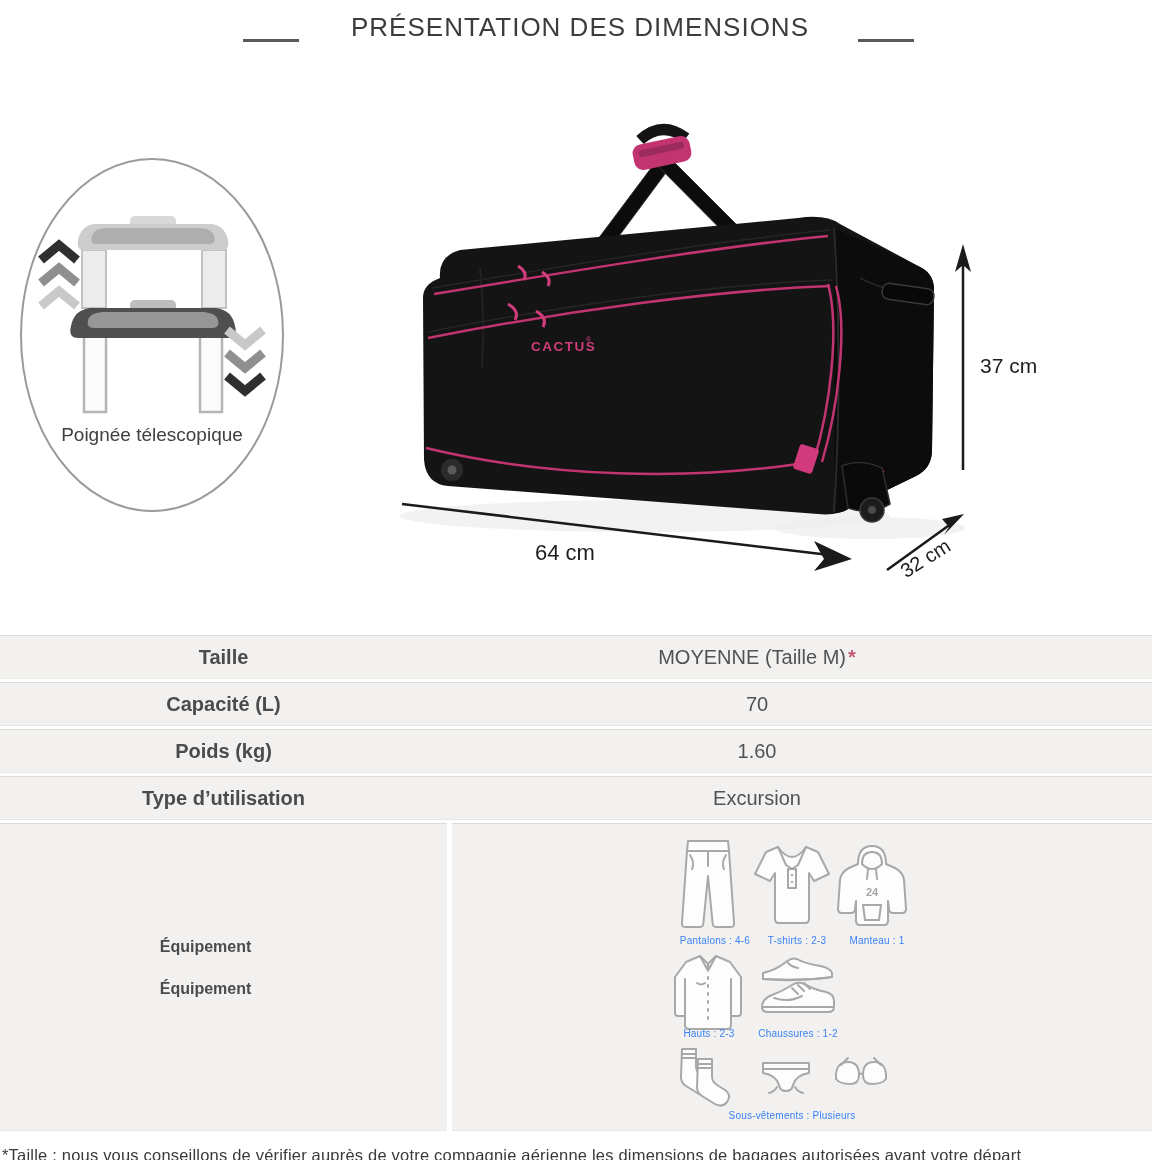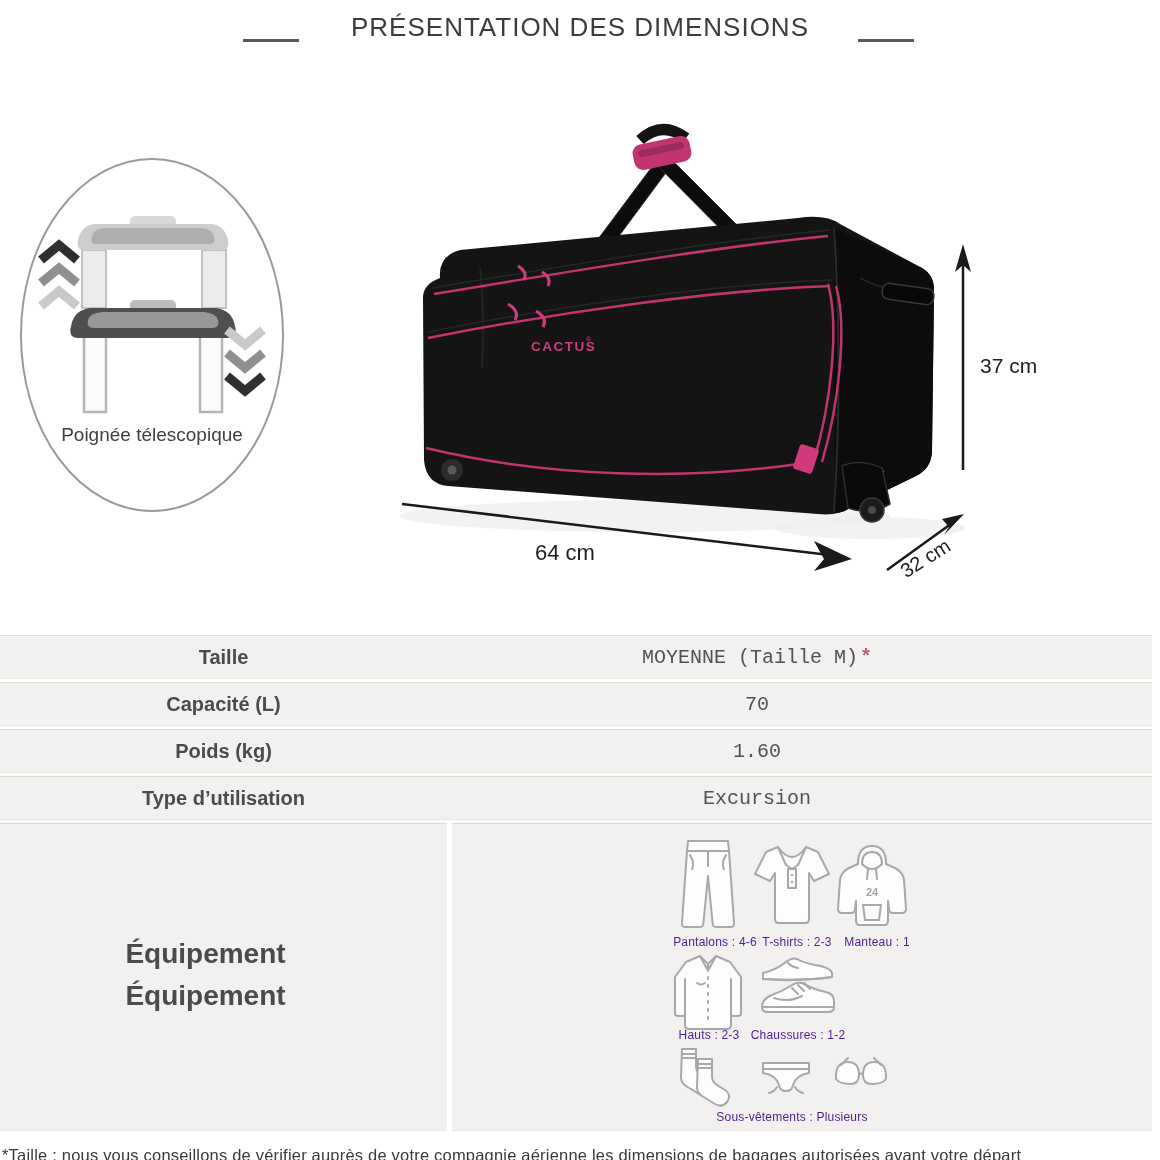--- a/index.html
+++ b/index.html
@@ -20,32 +20,32 @@
   .bag-svg{position:absolute;left:390px;top:118px;}
   
   .spec-row{position:absolute;left:0;width:1152px;}
   .cell{
     position:absolute;top:0;bottom:0;background:#f2f1ef;
     box-shadow:inset 0 1px 0 #dddbd8, inset 0 -1px 0 #e9e7e4;
     display:flex;align-items:center;justify-content:center;
     color:#4b4b4b;font-size:20px;
   }
   .label-cell{left:0;width:447px;font-weight:700;padding-right:36px;}
-  .value-cell{left:452px;right:0;font-weight:400;color:#525252;padding-right:90px;font-family:Liberation Mono, monospace;}
+  .value-cell{left:452px;right:0;font-weight:400;color:#525252;padding-right:90px;}
   .value-mark{color:#c25a72;font-weight:700;margin-left:2px;}
   .equip-cell{display:block;padding:0;}
   .equip-label-line{
     position:absolute;left:0;width:411px;text-align:center;
-    font-weight:700;font-size:28px;color:#4b4b4b;
+    font-weight:700;font-size:16px;color:#4b4b4b;
   }
   .eq-wrap{position:absolute;left:472px;top:823px;width:700px;height:308px;}
   .eq-icon{position:absolute;}
   .eq-label{
     position:absolute;transform:translateX(-50%);white-space:nowrap;
-    font-size:12px;font-weight:500;color:#4c1d95;letter-spacing:.2px;
+    font-size:10px;font-weight:500;color:#3b82f6;letter-spacing:.2px;
   }
   
   .footnote{
     position:absolute;left:2px;top:1146px;white-space:nowrap;
     font-size:16.5px;color:#3a3a3a;letter-spacing:.2px;
   }
   svg text{font-family:"Liberation Sans",sans-serif;}
 </style>
 </head>
 <body>

